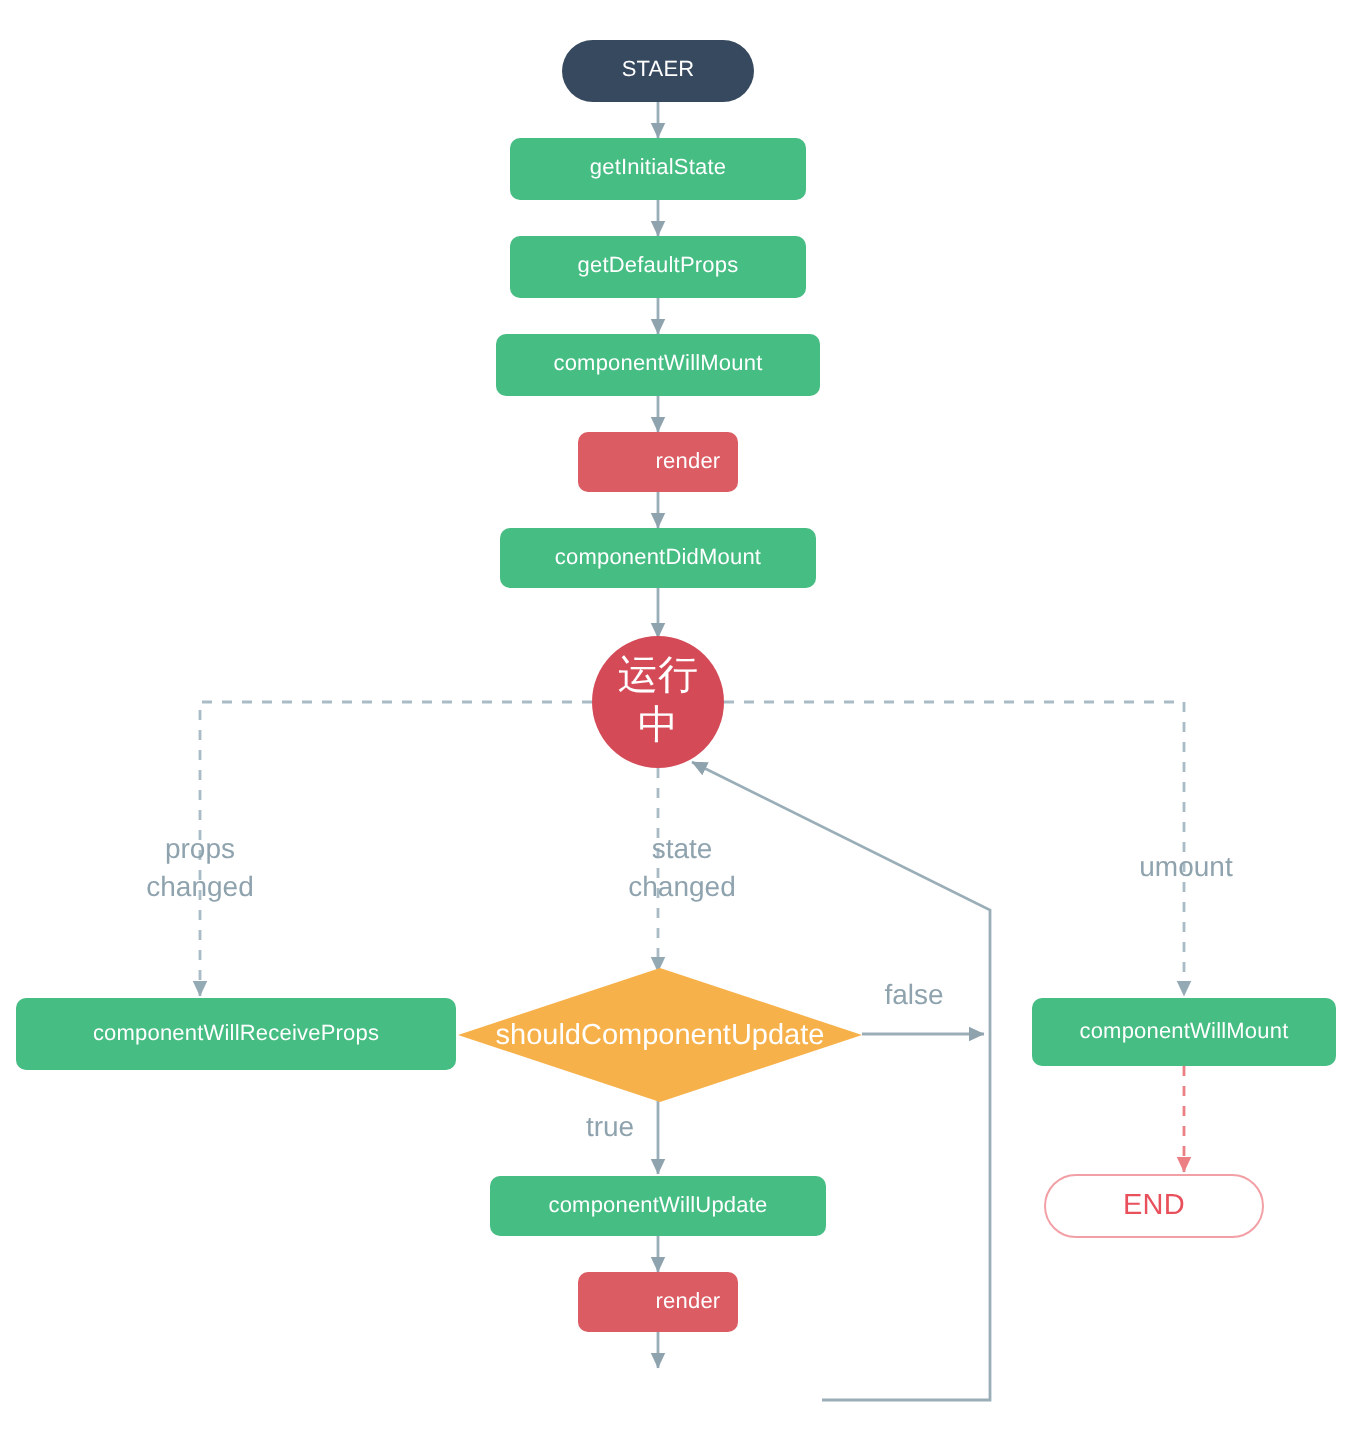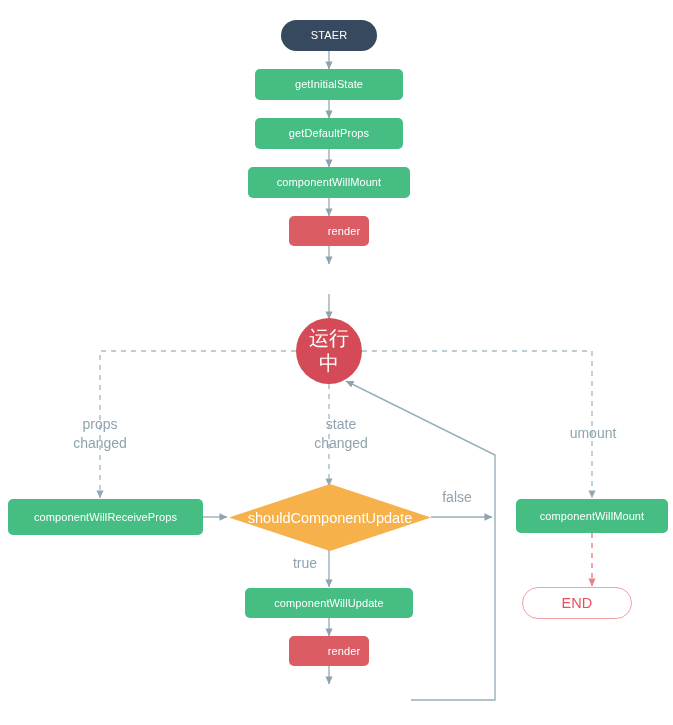--- a/index.html
+++ b/index.html
@@ -147,39 +147,42 @@
   </div>
 
   <div class="node green rounded" style="left:248px; top:167px; width:162px; height:31px;">
     <span>componentWillMount</span>
   </div>
 
   <div class="node red rounded" style="left:289px; top:216px; width:80px; height:30px;">
     <span>render</span>
   </div>
 
+  <div class="node green rounded" style="left:250px; top:264px; width:158px; height:30px;">
+    <span>componentDidMount</span>
+  </div>
 
   <div class="node circle" style="left:296px; top:318px; width:66px; height:66px;">
     <span>运行</span>
     <span>中</span>
   </div>
 
   <div class="edge-label" style="left:55px; top:415px; width:90px;">props
 changed</div>
 
   <div class="edge-label" style="left:296px; top:415px; width:90px;">state
 changed</div>
 
   <div class="edge-label" style="left:548px; top:424px; width:90px;">umount</div>
 
   <div class="edge-label" style="left:432px; top:488px; width:50px;">false</div>
 
   <div class="edge-label" style="left:282px; top:554px; width:46px;">true</div>
 
-  <div class="node green rounded" style="left:8px; top:499px; width:195px; height:36px;">
+  <div class="node green rounded" style="left:8px; top:499px; width:220px; height:36px;">
     <span>componentWillReceiveProps</span>
   </div>
 
   <div class="diamond-wrap" style="left:229px; top:484px; width:202px; height:67px;">
     <svg width="202" height="67" viewBox="0 0 202 67">
       <polygon points="101,0 202,33.5 101,67 0,33.5" fill="#f7b14a"></polygon>
     </svg>
     <div class="diamond-label">shouldComponentUpdate</div>
   </div>
 

